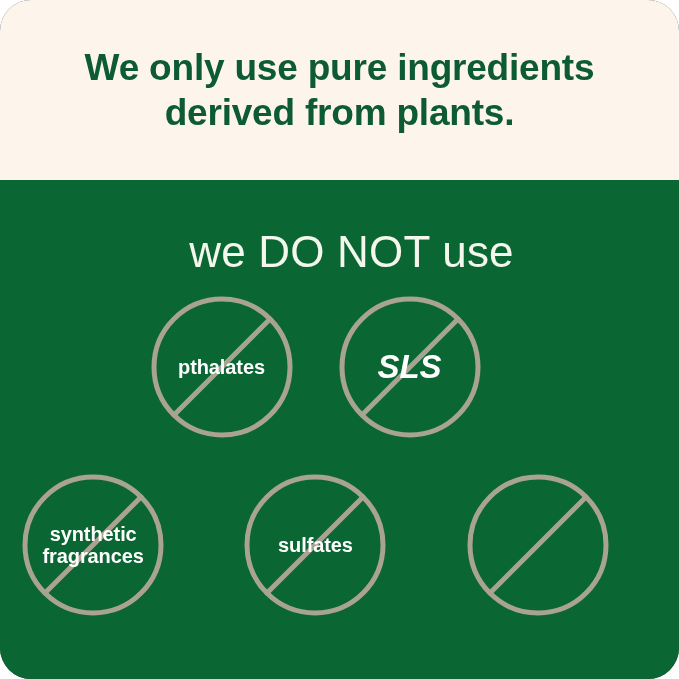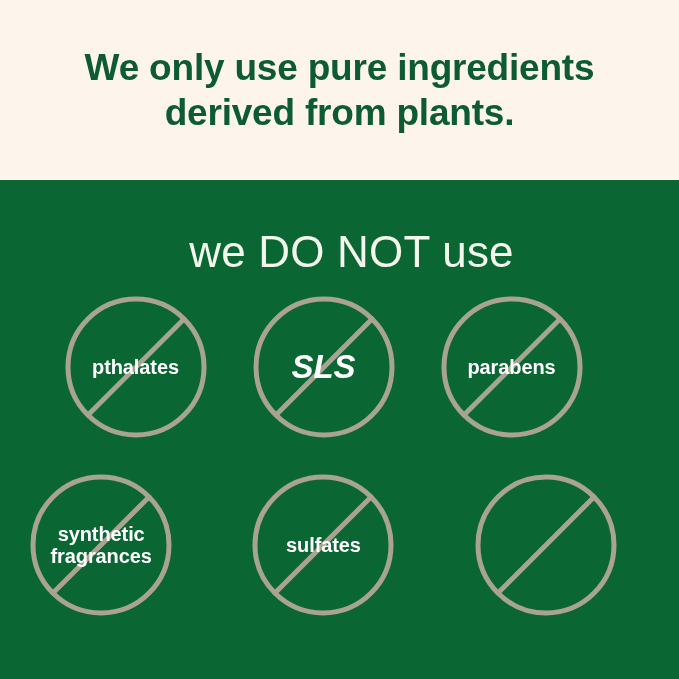--- a/index.html
+++ b/index.html
@@ -10,20 +10,21 @@
   body {
     font-family: "Liberation Sans", sans-serif;
   }
 
   .poster {
     position: relative;
     width: 679px;
     height: 679px;
     overflow: hidden;
     background: #404040;
+    border-radius: 31px;
   }
 
   
   .headline-band {
     position: absolute;
     left: 0;
     top: 0;
     width: 679px;
     height: 180px;
     background: #fdf4ec;
@@ -67,21 +68,20 @@
     line-height: 1;
     letter-spacing: 0.2px;
   }
 
   
   .grid {
     position: absolute;
     left: 0;
     top: 116px;
     width: 631px;
-    padding-left: 8px;
   }
   .grid-row {
     display: flex;
     justify-content: center;
     align-items: center;
   }
   .grid-row + .grid-row {
     margin-top: 36px;
     gap: 36px;
   }
@@ -149,27 +149,20 @@
         </div>
 
         <div class="no-badge">
           <svg viewBox="0 0 142 142" aria-hidden="true">
             <circle cx="71" cy="71" r="68" fill="none" stroke="#a9a391" stroke-width="5"></circle>
             <line x1="23" y1="119" x2="119" y2="23" stroke="#a9a391" stroke-width="5" stroke-linecap="round"></line>
           </svg>
           <span class="badge-label size-lg">SLS</span>
         </div>
 
-        <div class="no-badge">
-          <svg viewBox="0 0 142 142" aria-hidden="true">
-            <circle cx="71" cy="71" r="68" fill="none" stroke="#a9a391" stroke-width="5"></circle>
-            <line x1="23" y1="119" x2="119" y2="23" stroke="#a9a391" stroke-width="5" stroke-linecap="round"></line>
-          </svg>
-          <span class="badge-label">parabens</span>
-        </div>
 
       </div>
 
       <div class="grid-row">
 
         <div class="no-badge">
           <svg viewBox="0 0 142 142" aria-hidden="true">
             <circle cx="71" cy="71" r="68" fill="none" stroke="#a9a391" stroke-width="5"></circle>
             <line x1="23" y1="119" x2="119" y2="23" stroke="#a9a391" stroke-width="5" stroke-linecap="round"></line>
           </svg>

